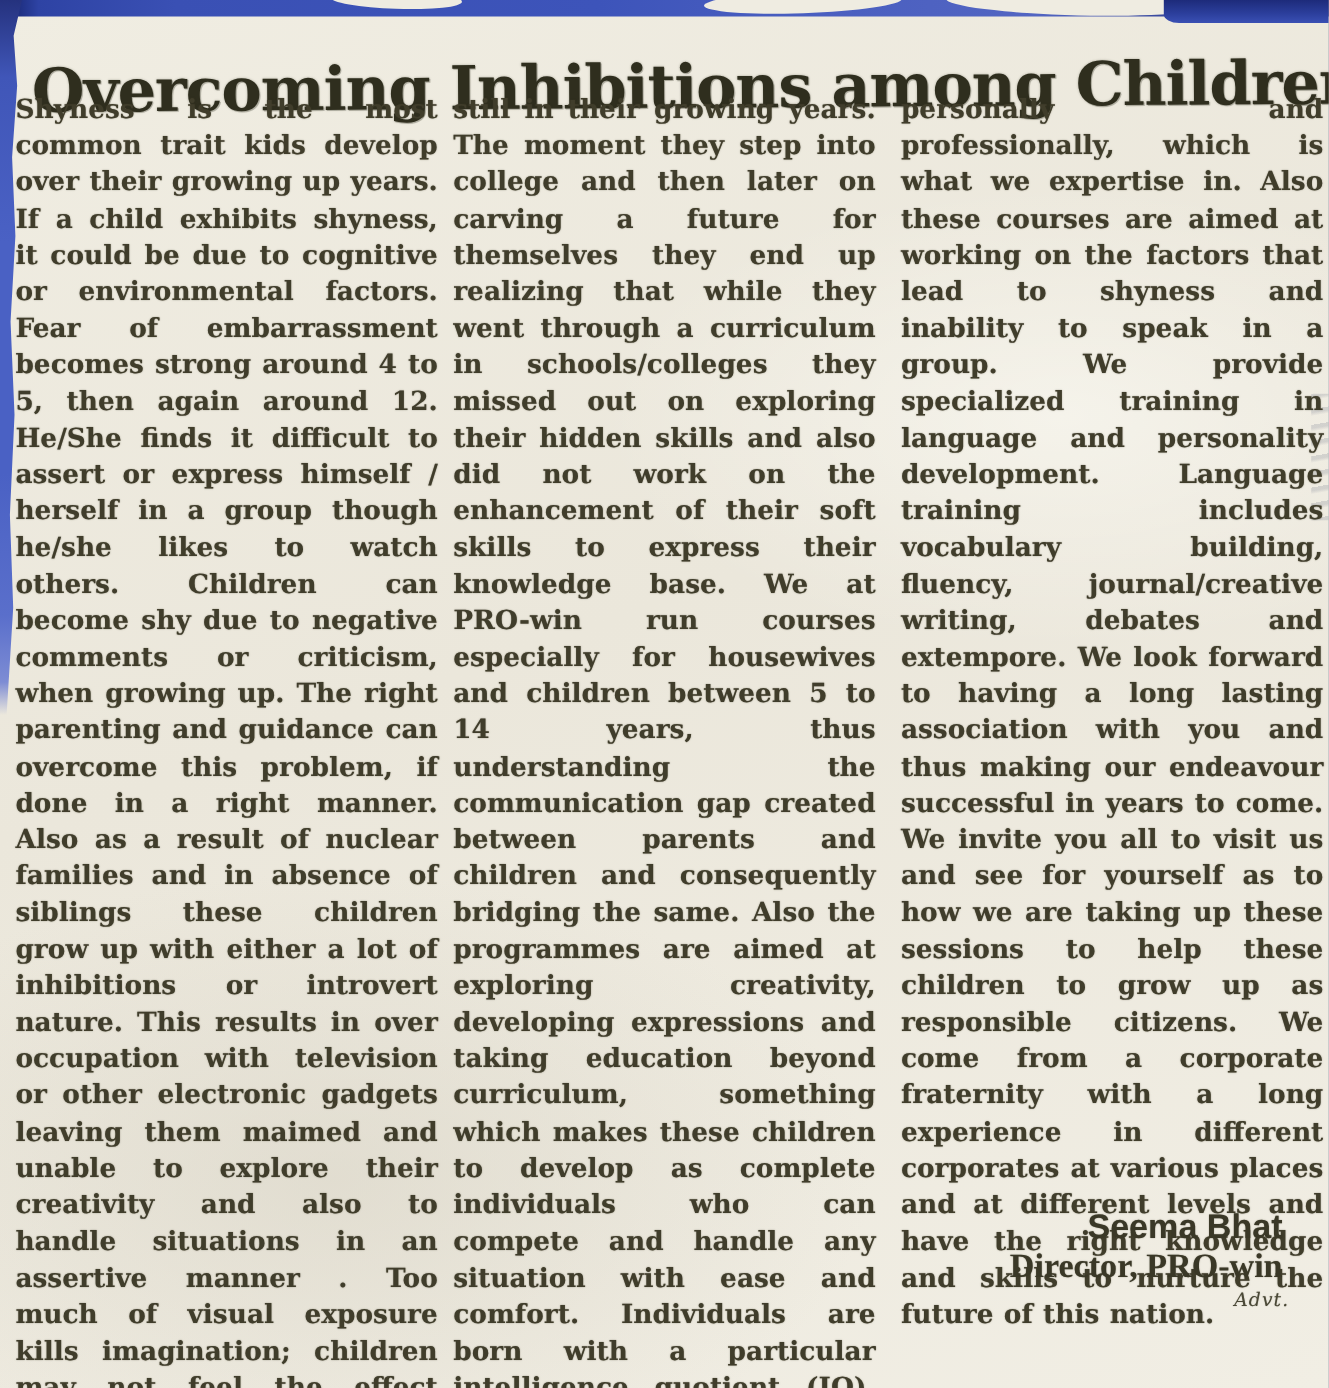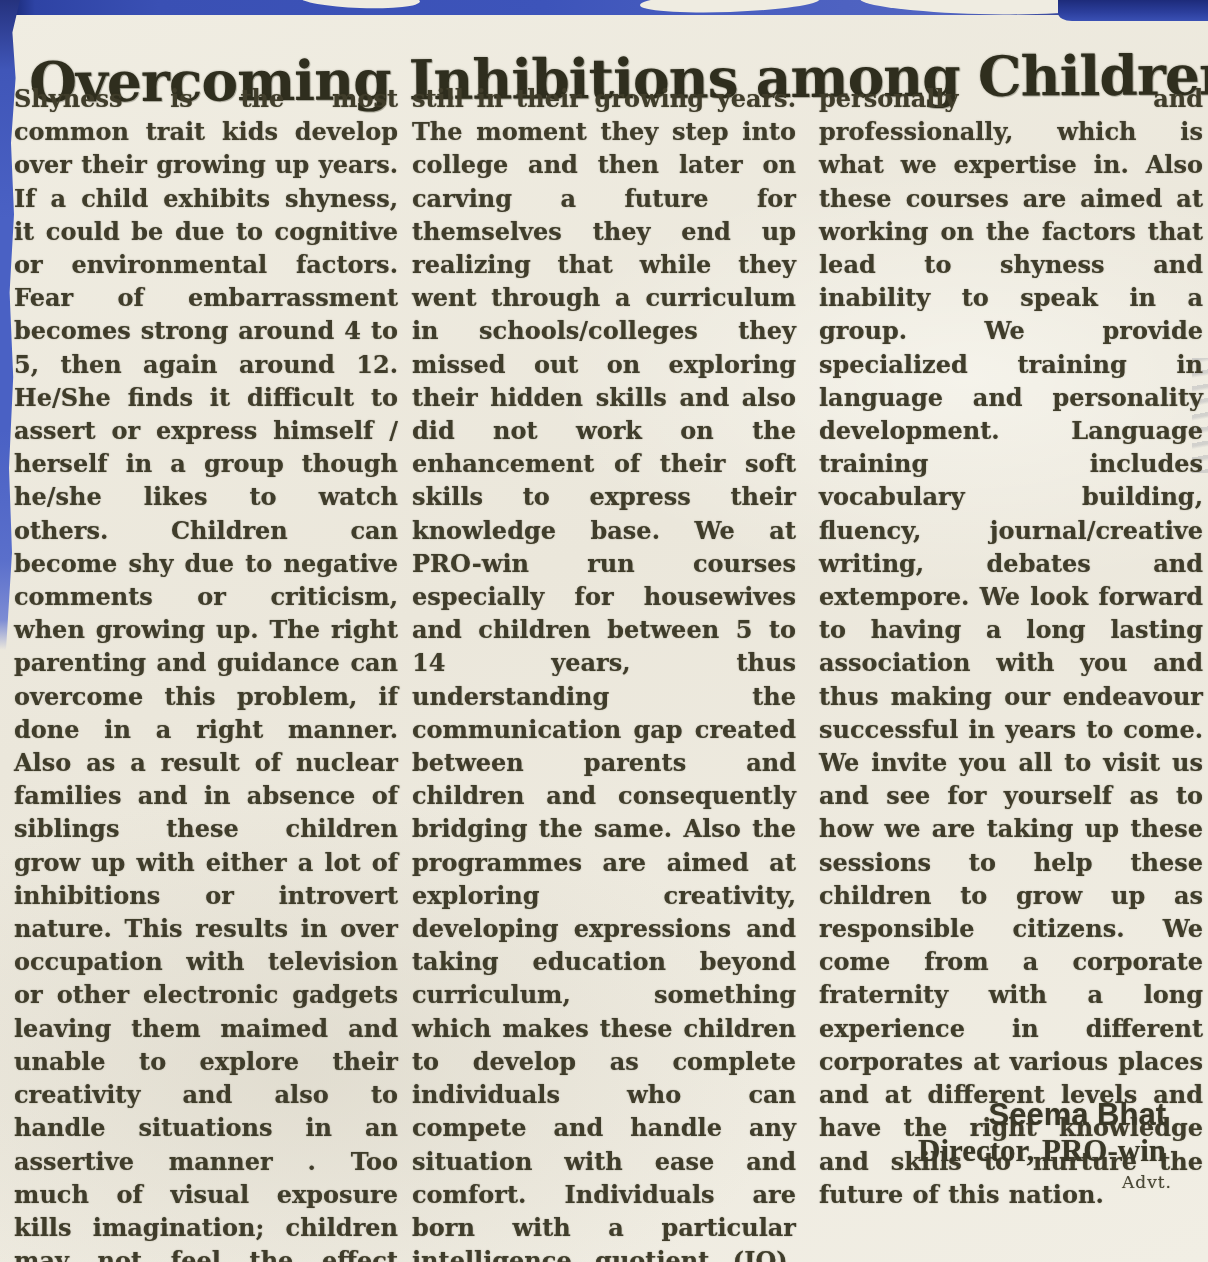--- a/index.html
+++ b/index.html
@@ -61,20 +61,21 @@
   .signature{
     position:absolute;right:42px;top:1097px;text-align:right;
     font-family:"Liberation Sans", sans-serif;font-weight:700;color:#3a3827;
     text-shadow:0 0 1.2px rgba(58,56,39,0.55);
   }
   .sig-name{font-size:31px;line-height:36px;}
   .sig-title{font-size:31px;line-height:36px;font-family:Liberation Serif, serif;}
   .advt{
     position:absolute;right:36px;top:1172px;
     font-size:17px;color:#4a4836;letter-spacing:1px;
+    font-style:italic;
     text-shadow:0 0 1px rgba(70,68,50,0.5);
   }
 </style>
 </head>
 <body>
 
 <div class="clipping">
 
   <div class="top-strip"></div>
   <div class="rag rag1"></div>

